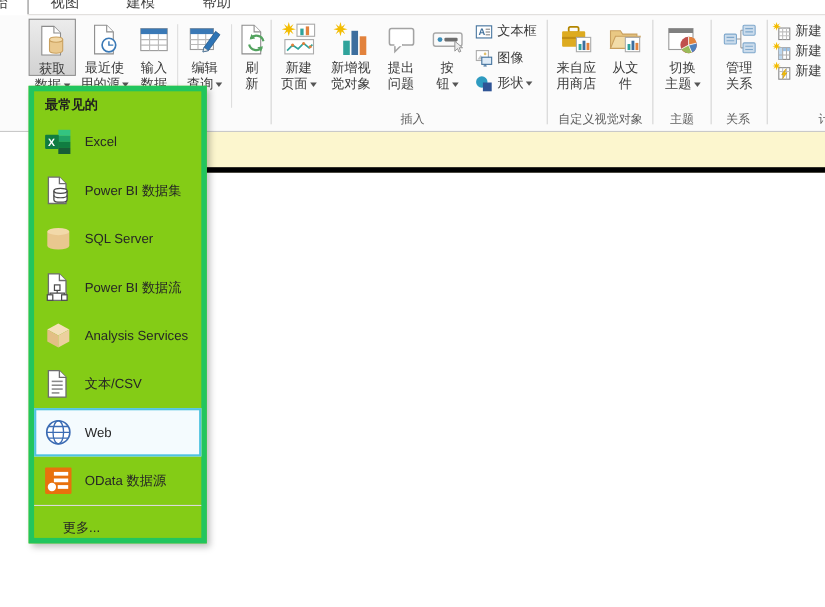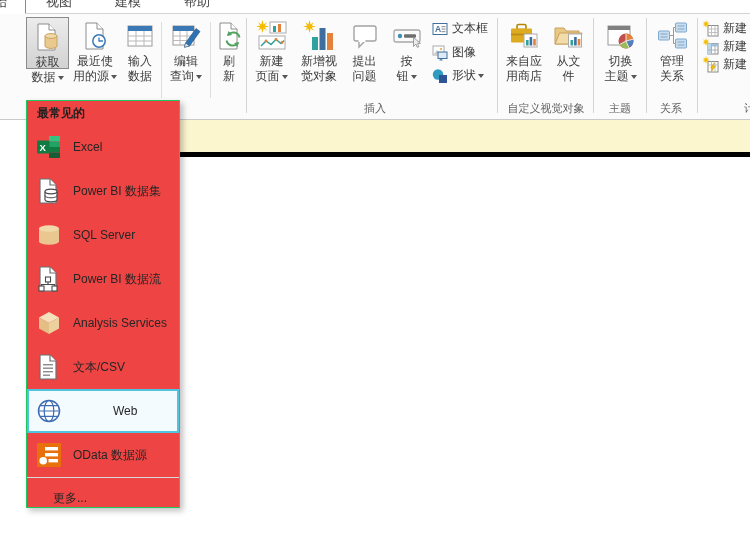--- a/index.html
+++ b/index.html
@@ -27,28 +27,28 @@
   .srow{position:absolute;display:flex;align-items:center;font-size:12px;color:#3b3b3b;white-space:nowrap;}
   .srow svg{margin-right:4px;flex:0 0 auto;}
 
   
   .yellowbar{position:absolute;left:0;top:120px;width:750px;height:37px;background:#fcf6ce;
              border-bottom:5px solid #000000;box-sizing:border-box;margin-left:36px;}
   .notif-text{position:absolute;left:2px;top:9px;width:24px;overflow:hidden;white-space:nowrap;
               font-size:13px;color:#333;}
 
   
-  .dropdown{position:absolute;left:26px;top:100px;width:152px;background:#ef4444;
-            border:1px solid #22c55e;box-shadow:3px 3px 6px rgba(0,0,0,.25);z-index:5;}
+  .dropdown{position:absolute;left:26px;top:78px;width:152px;background:#84cc16;
+            border:5px solid #22c55e;box-shadow:3px 3px 6px rgba(0,0,0,.25);z-index:5;}
   .dd-header{height:24px;line-height:25px;padding-left:10px;font-weight:bold;font-size:12px;color:#1f1f1f;}
   .dd-item{height:44px;display:flex;align-items:center;padding-left:8px;box-sizing:border-box;
            font-size:12px;color:#262626;}
   .dd-item .ic{width:28px;height:28px;flex:0 0 28px;display:flex;align-items:center;justify-content:center;}
   .dd-item .lbl{margin-left:10px;white-space:nowrap;}
-  .dd-item.hl{border:2px solid #4fc3e0;background:#f4fbfe;padding-left:6px;gap:40px;}
+  .dd-item.hl{border:2px solid #4fc3e0;background:#f4fbfe;padding-left:6px;}
   .dd-more{height:29px;display:flex;align-items:flex-end;padding-left:26px;border-top:1px solid #dadada;
            font-size:12px;color:#262626;}
 </style>
 </head>
 <body>
 
 <div class="tabrow">
   <span class="tablabel" style="left:-6px;">始</span>
   <span class="tablabel" style="left:46px;">视图</span>
   <span class="tablabel" style="left:115px;">建模</span>

